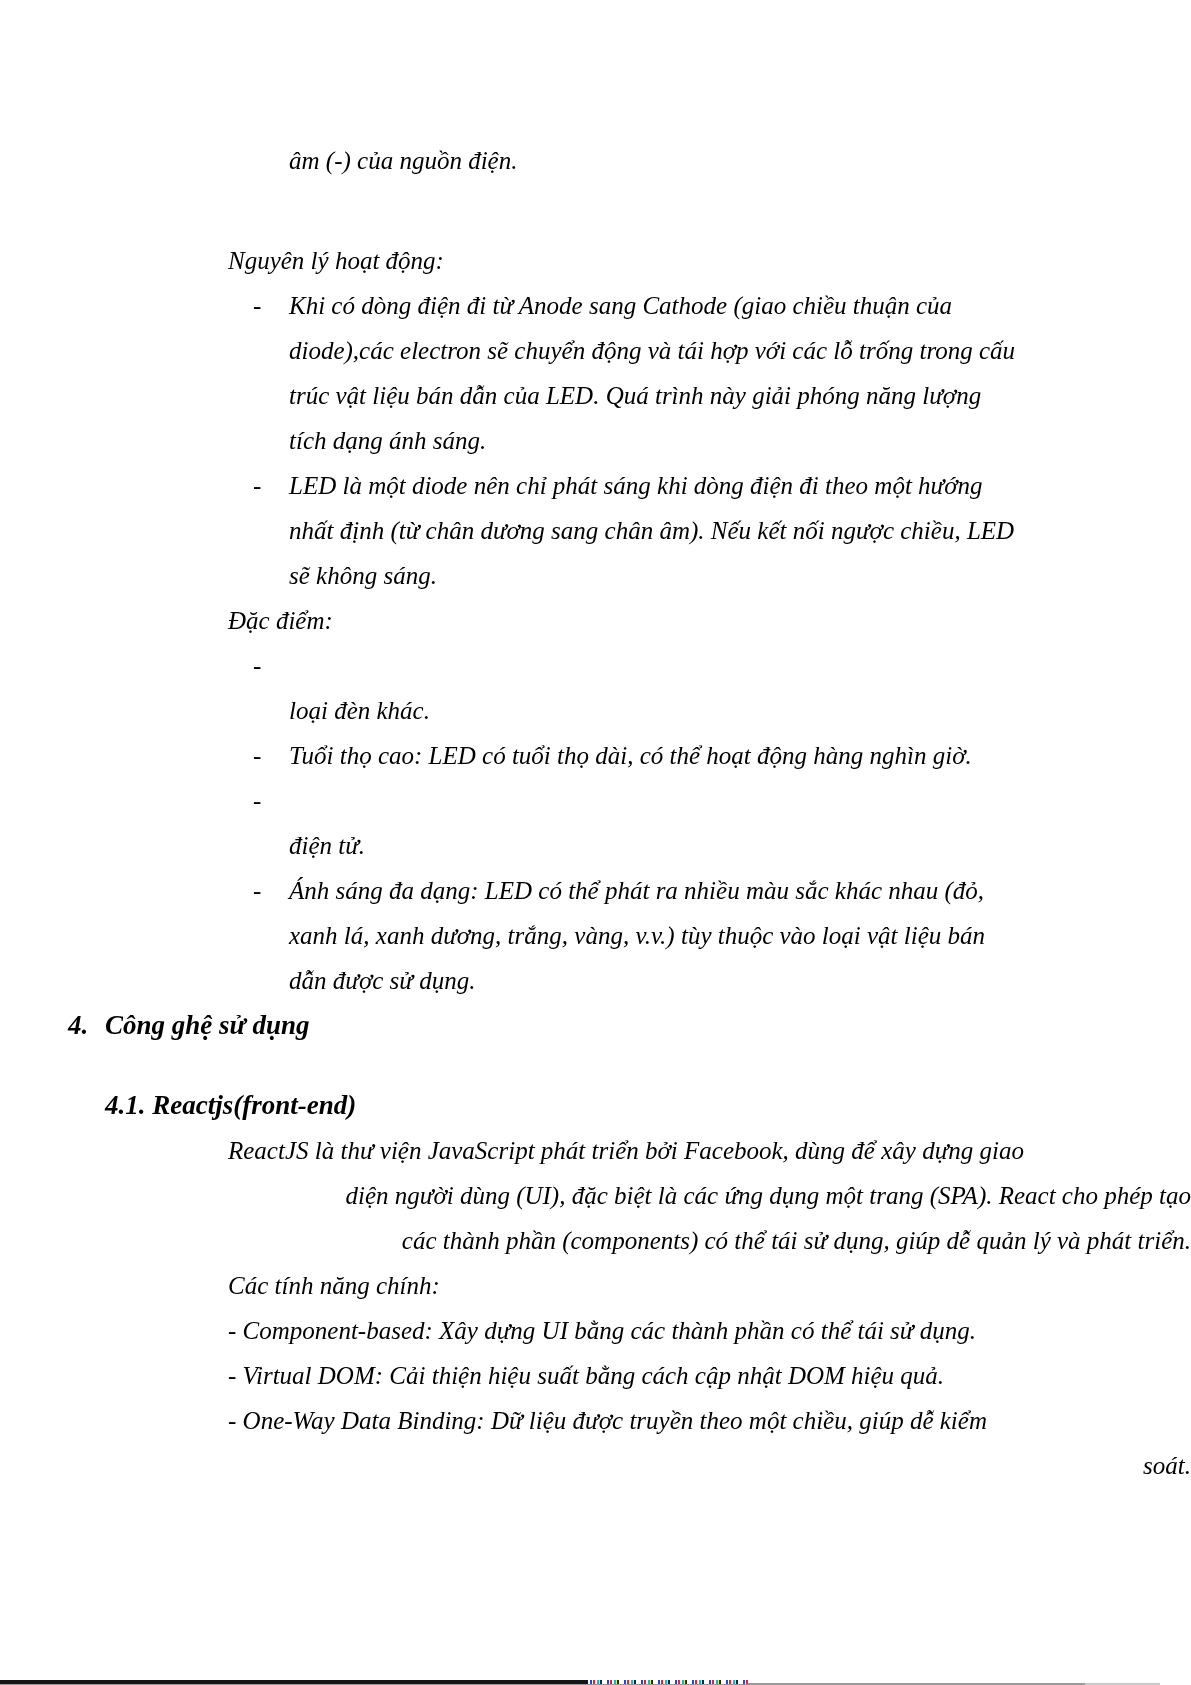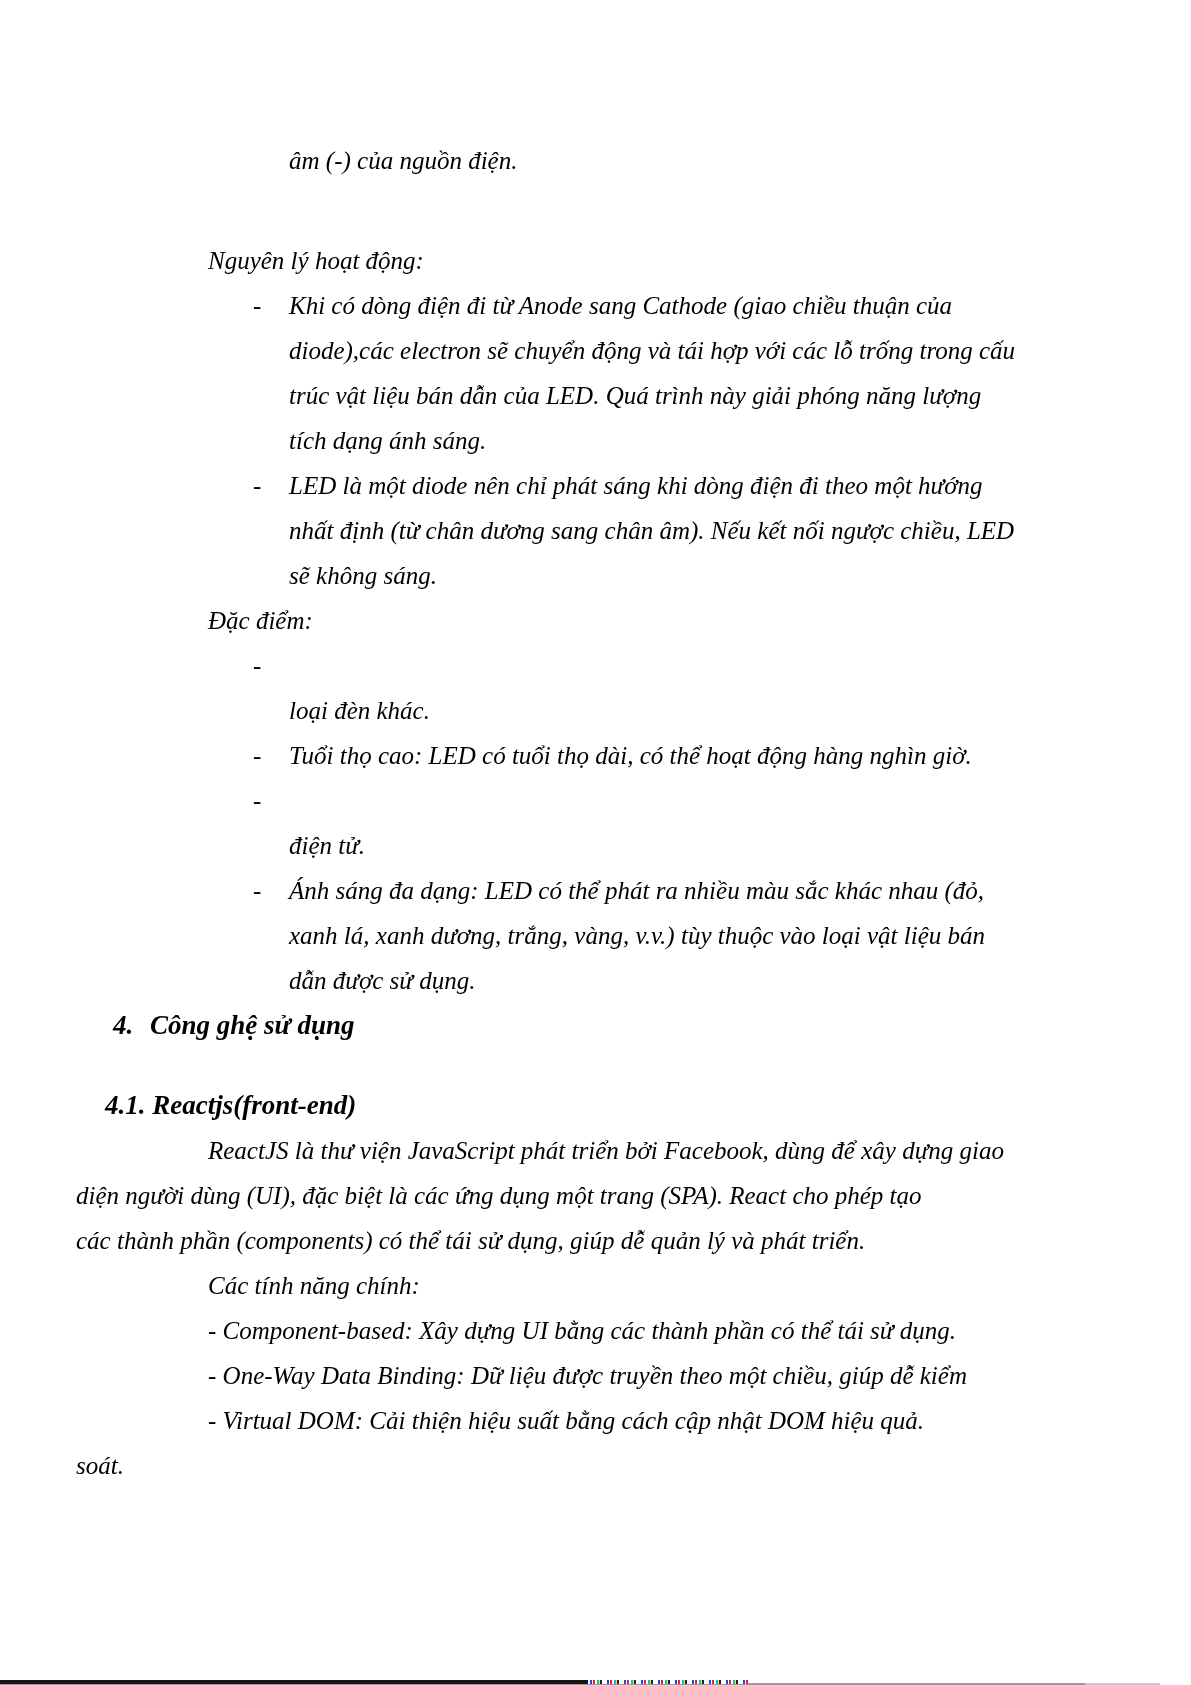--- a/index.html
+++ b/index.html
@@ -15,30 +15,30 @@
   .ln {
     height: 45px; line-height: 45px;
     font-size: 25px;
     white-space: nowrap;
     position: relative;
     font-style: italic;
   }
   .sp138 { height: 138px; }
   .sp55  { height: 55px; }
   .sp35  { height: 35px; }
-  .ind-body  { padding-left: 76px; }  
-  .ind-label { padding-left: 208px; }  
+  .ind-body  { padding-left: 76px; text-align: right; }  
+  .ind-label { padding-left: 208px; margin-left: 20px; }  
   .ind-btext { padding-left: 289px; }  
   .dash {
     position: absolute; left: 253px; top: 0;
     width: 30px; line-height: 45px;
   }
   .h4line {
     font-weight: bold; font-size: 27px;
-    padding-left: 113px;
+    padding-left: 68px;
   }
   .h-num { display: inline-block; width: 37px; }
   .h41line {
     font-weight: bold; font-size: 27px;
     padding-left: 105px;
   }
   
   .artifact { position: absolute; left: 0; bottom: 0; width: 1191px; height: 7px; }
   .art-black { position: absolute; left: 0; bottom: 1px; width: 588px; height: 4px; background: #161616; }
   .art-noise {
@@ -111,22 +111,22 @@
 
   <div class="ln h41line">4.1. Reactjs(front-end)</div>
 
   <div class="ln ind-label">ReactJS là thư viện JavaScript phát triển bởi Facebook, dùng để xây dựng giao</div>
   <div class="ln ind-body">diện người dùng (UI), đặc biệt là các ứng dụng một trang (SPA). React cho phép tạo</div>
   <div class="ln ind-body">các thành phần (components) có thể tái sử dụng, giúp dễ quản lý và phát triển.</div>
 
   <div class="ln ind-label">Các tính năng chính:</div>
 
   <div class="ln ind-label">- Component-based: Xây dựng UI bằng các thành phần có thể tái sử dụng.</div>
+  <div class="ln ind-label">- Virtual DOM: Cải thiện hiệu suất bằng cách cập nhật DOM hiệu quả.</div>
   <div class="ln ind-label">- One-Way Data Binding: Dữ liệu được truyền theo một chiều, giúp dễ kiểm</div>
-  <div class="ln ind-label">- Virtual DOM: Cải thiện hiệu suất bằng cách cập nhật DOM hiệu quả.</div>
   <div class="ln ind-body">soát.</div>
 
   <div class="artifact">
     <div class="art-gray"></div>
     <div class="art-gray-light"></div>
     <div class="art-black"></div>
     <div class="art-noise"></div>
   </div>
 
 </div>

